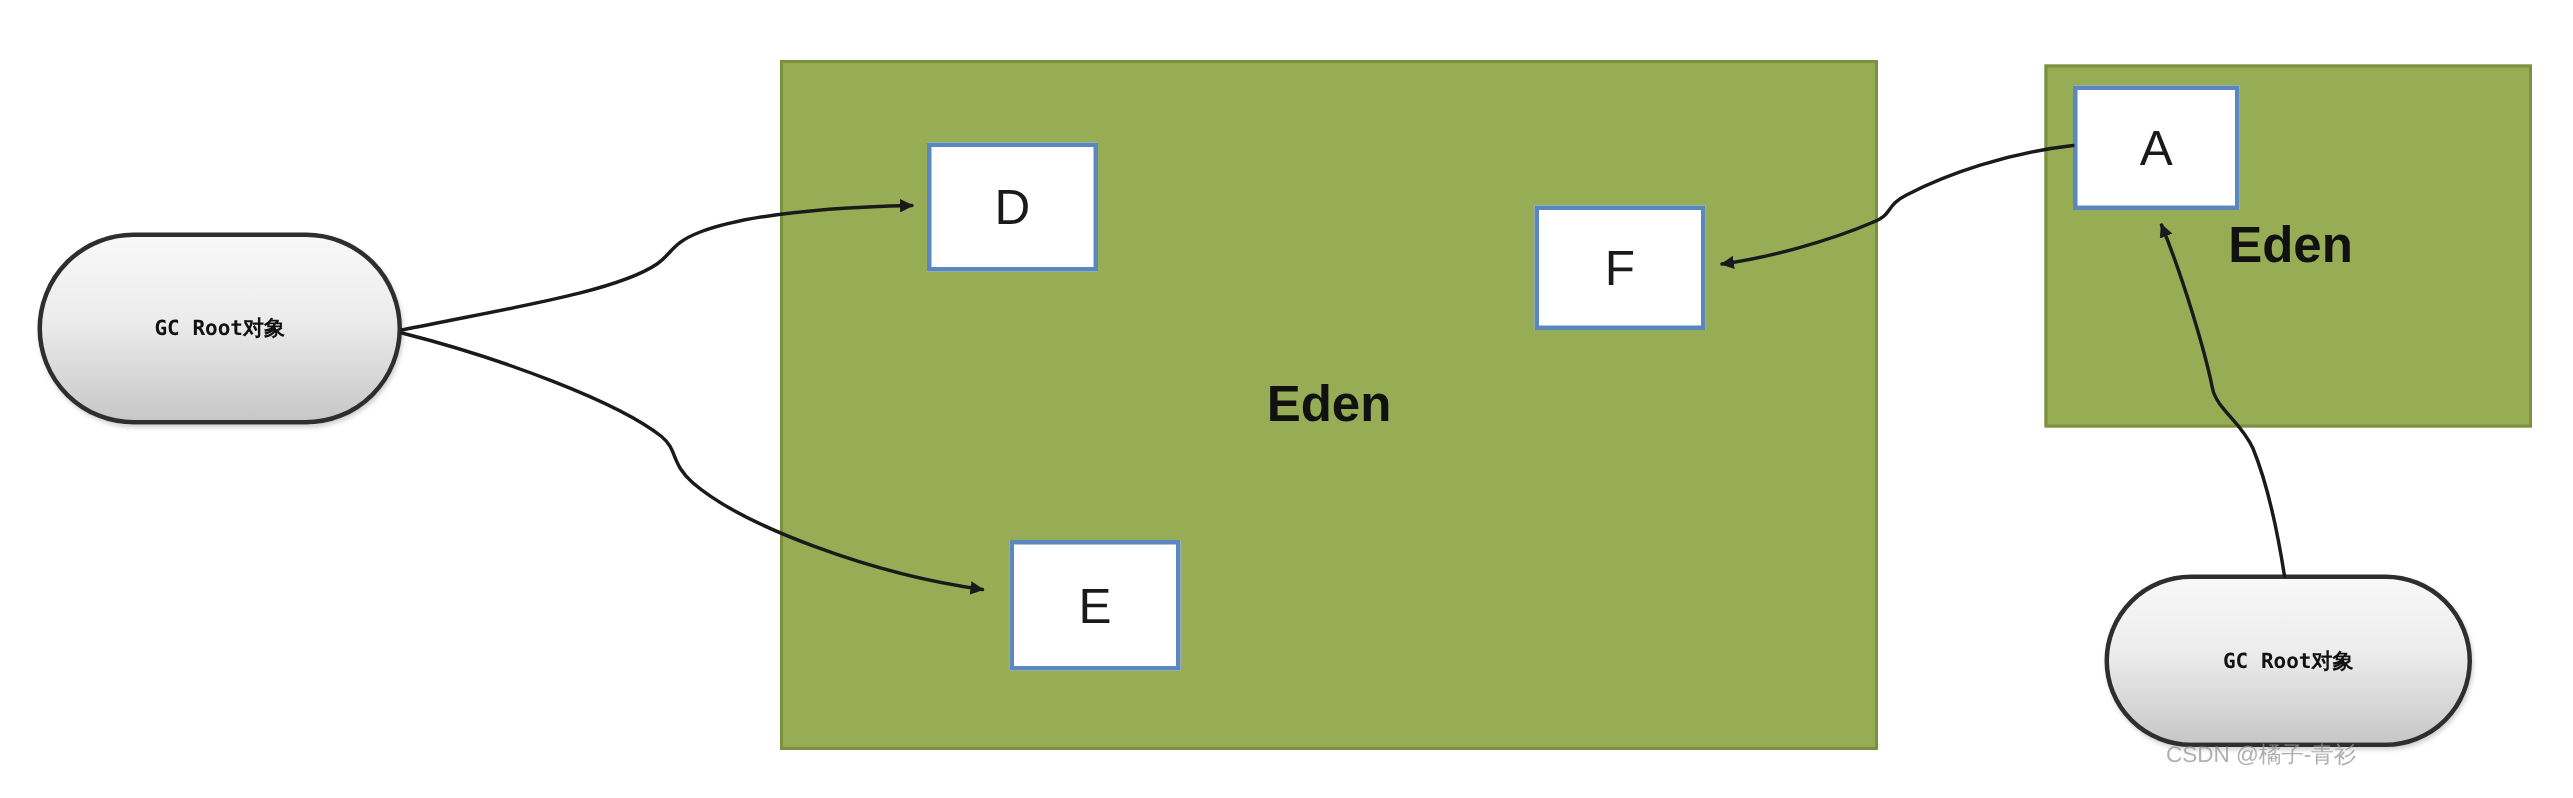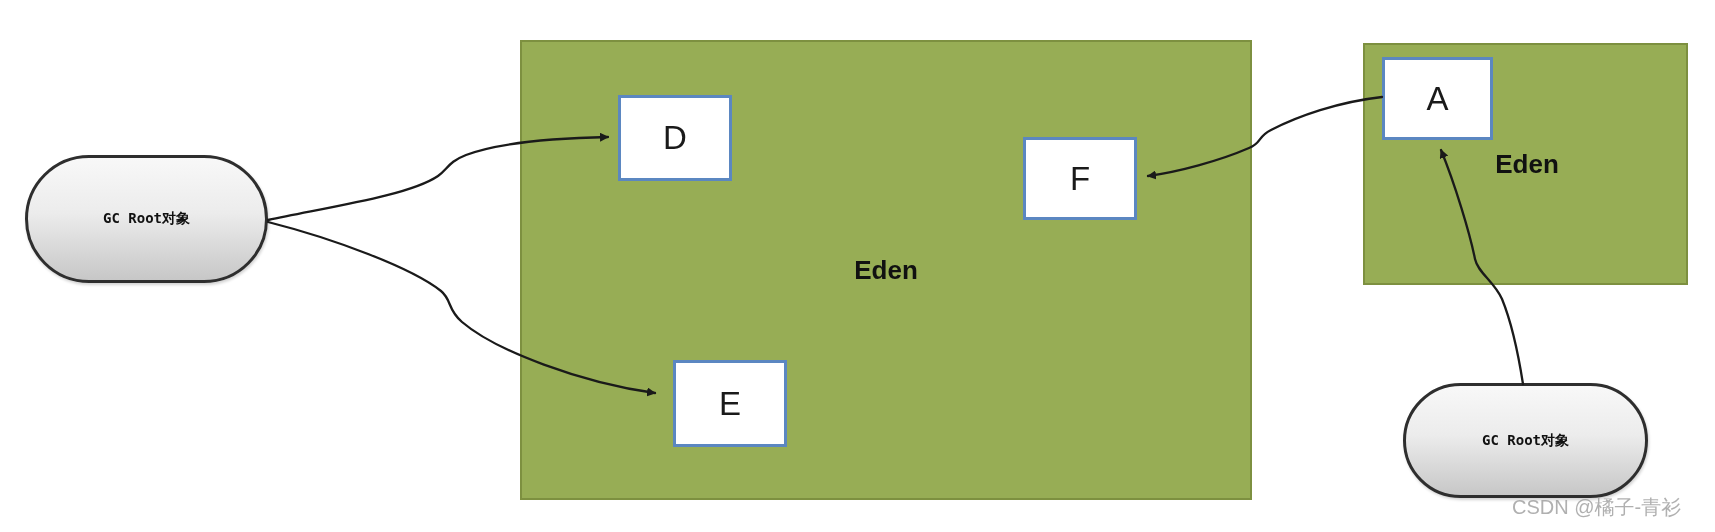--- a/index.html
+++ b/index.html
@@ -22,21 +22,21 @@
     border: 2px solid #7d9040;
     box-sizing: border-box;
   }
   .eden-large { left: 520px; top: 40px; width: 732px; height: 460px; }
   .eden-small { left: 1363px; top: 43px; width: 325px; height: 242px; }
   .eden-label {
     position: absolute;
     transform: translate(-50%, -50%);
     font-family: "Liberation Sans", sans-serif;
     font-weight: 700;
-    font-size: 26px;
+    font-size: 34px;
     color: #111111;
     white-space: nowrap;
     z-index: 2;
   }
   .eden-label-large { left: 886px; top: 270px; }
   .eden-label-small { left: 1527px; top: 164px; }
   
   .obj-box {
     position: absolute;
     background: #ffffff;
@@ -86,24 +86,24 @@
   }
   .edge-path {
     fill: none;
     stroke: #1a1a1a;
     stroke-width: 2.3px;
     stroke-linecap: round;
   }
   
   .watermark {
     position: absolute;
-    left: 1512px;
+    left: 1444px;
     top: 494px;
     font-family: "Liberation Sans", sans-serif;
-    font-size: 20px;
+    font-size: 15px;
     color: rgba(150, 150, 150, 0.75);
     white-space: nowrap;
     z-index: 4;
   }
 </style>
 </head>
 <body>
 
 <div class="stage">
 

